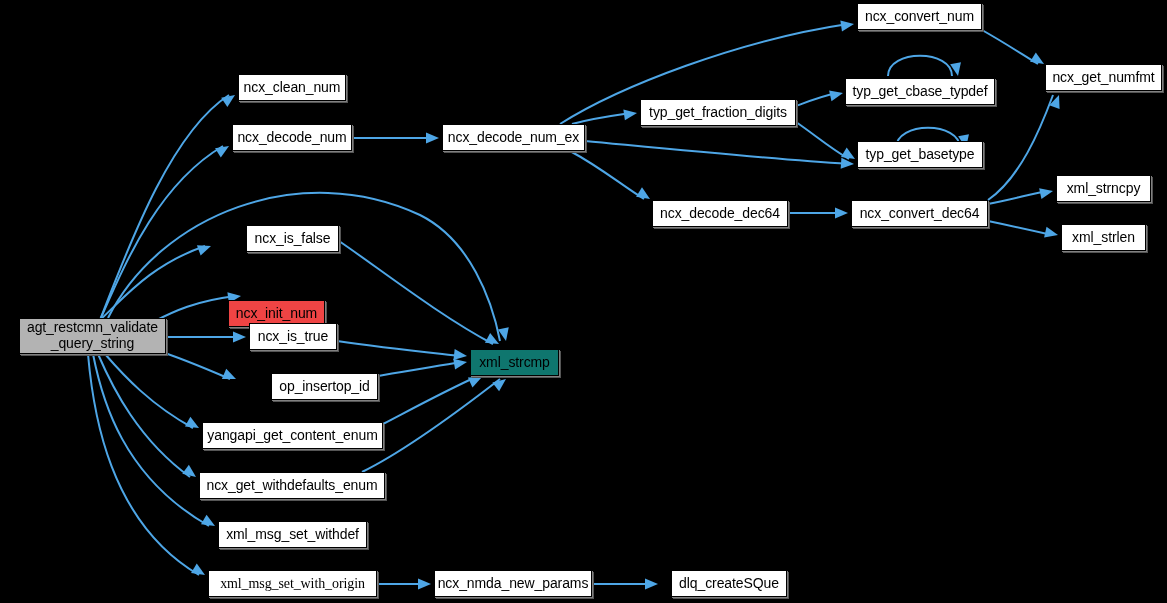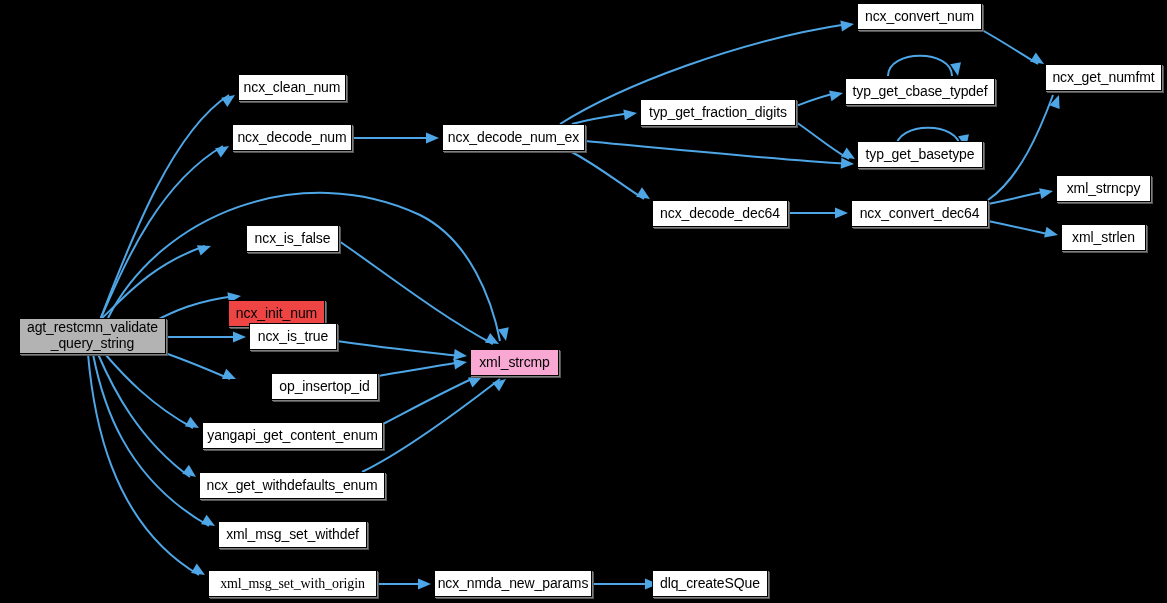--- a/index.html
+++ b/index.html
@@ -102,20 +102,20 @@
     <div class="node" style="left: 1045px; top: 64px; width: 117px; height: 27px; background: rgb(255, 255, 255);"><span>ncx_get_numfmt</span></div>
     <div class="node" style="left: 857px; top: 141px; width: 126px; height: 27px; background: rgb(255, 255, 255); text-align: right;"><span>typ_get_basetype</span></div>
     <div class="node" style="left: 652px; top: 200px; width: 136px; height: 27px; background: rgb(255, 255, 255);"><span>ncx_decode_dec64</span></div>
     <div class="node" style="left: 851px; top: 200px; width: 137px; height: 27px; background: rgb(255, 255, 255);"><span>ncx_convert_dec64</span></div>
     <div class="node" style="left: 1056px; top: 175px; width: 95px; height: 27px; background: rgb(255, 255, 255);"><span>xml_strncpy</span></div>
     <div class="node" style="left: 1061px; top: 224px; width: 85px; height: 27px; background: rgb(255, 255, 255);"><span>xml_strlen</span></div>
     <div class="node" style="left: 246px; top: 225px; width: 93px; height: 27px; background: rgb(255, 255, 255);"><span>ncx_is_false</span></div>
     <div class="node" style="left: 228px; top: 274px; width: 97px; height: 27px; background: #ef4444; margin-top: 26px;"><span>ncx_init_num</span></div>
     <div class="node" style="left: 249px; top: 323px; width: 88px; height: 27px; background: rgb(255, 255, 255);"><span>ncx_is_true</span></div>
     <div class="node" style="left: 239px; top: 373px; width: 107px; height: 27px; background: rgb(255, 255, 255); margin-left: 32px;"><span>op_insertop_id</span></div>
-    <div class="node" style="left: 470px; top: 349px; width: 89px; height: 27px; background: #f9a8d4;"><span>xml_strcmp</span></div>
+    <div class="node" style="left: 470px; top: 349px; width: 89px; height: 27px; background: #0f766e;"><span>xml_strcmp</span></div>
     <div class="node" style="left: 202px; top: 422px; width: 181px; height: 27px; background: rgb(255, 255, 255);"><span>yangapi_get_content_enum</span></div>
     <div class="node" style="left: 199px; top: 472px; width: 186px; height: 27px; background: rgb(255, 255, 255);"><span>ncx_get_withdefaults_enum</span></div>
     <div class="node" style="left: 218px; top: 521px; width: 149px; height: 27px; background: rgb(255, 255, 255);"><span>xml_msg_set_withdef</span></div>
     <div class="node" style="left: 208px; top: 570px; width: 169px; height: 27px; background: rgb(255, 255, 255); font-family: Liberation Serif, serif;"><span>xml_msg_set_with_origin</span></div>
     <div class="node" style="left: 434px; top: 570px; width: 158px; height: 27px; background: rgb(255, 255, 255);"><span>ncx_nmda_new_params</span></div>
-    <div class="node" style="left: 652px; top: 570px; width: 116px; height: 27px; background: rgb(255, 255, 255);"><span>dlq_createSQue</span></div>
+    <div class="node" style="left: 671px; top: 570px; width: 116px; height: 27px; background: rgb(255, 255, 255);"><span>dlq_createSQue</span></div>
   </div>
 
 </body></html>

